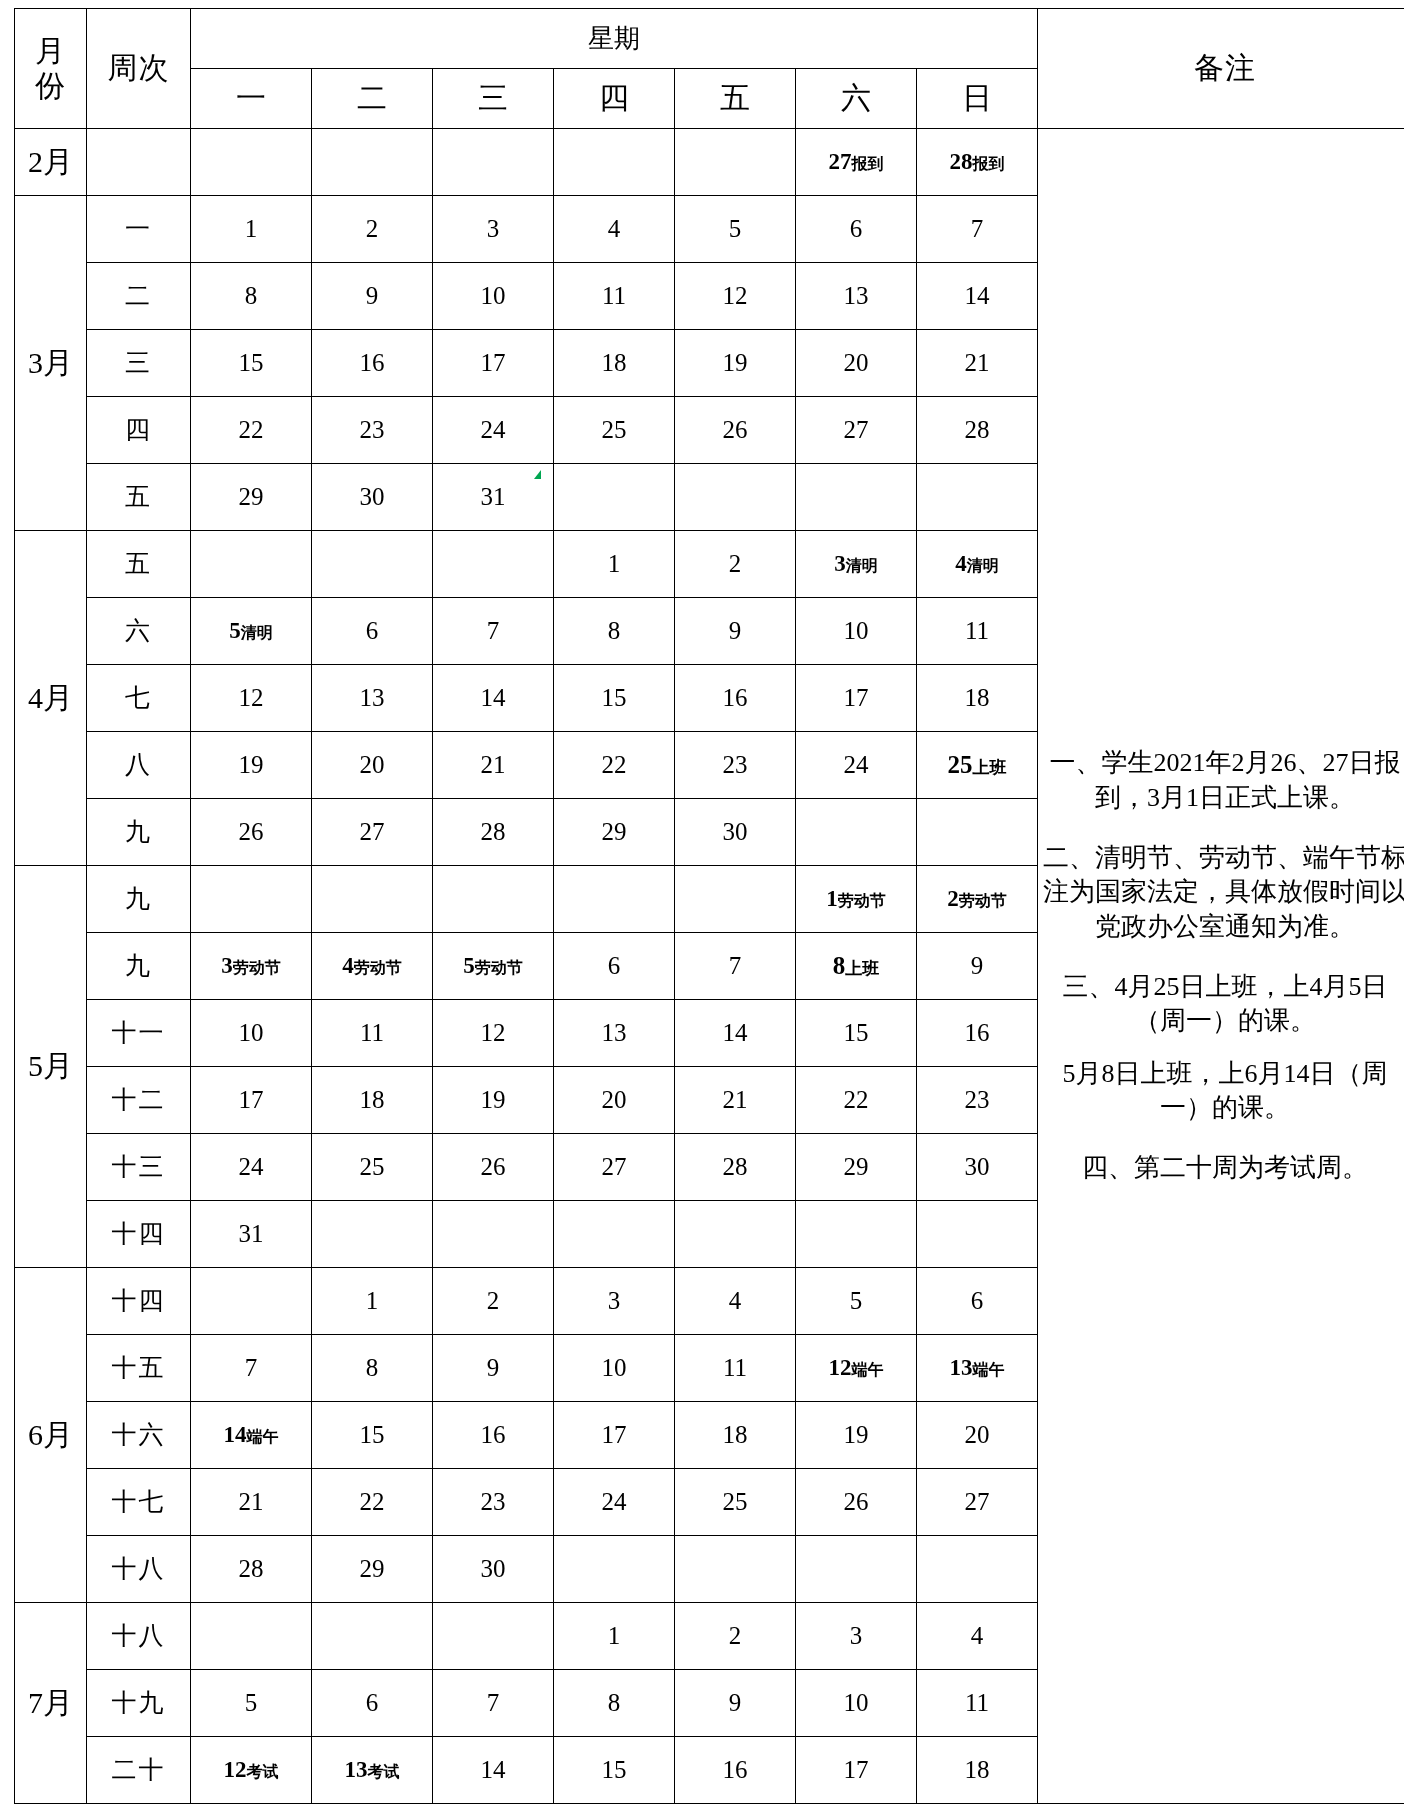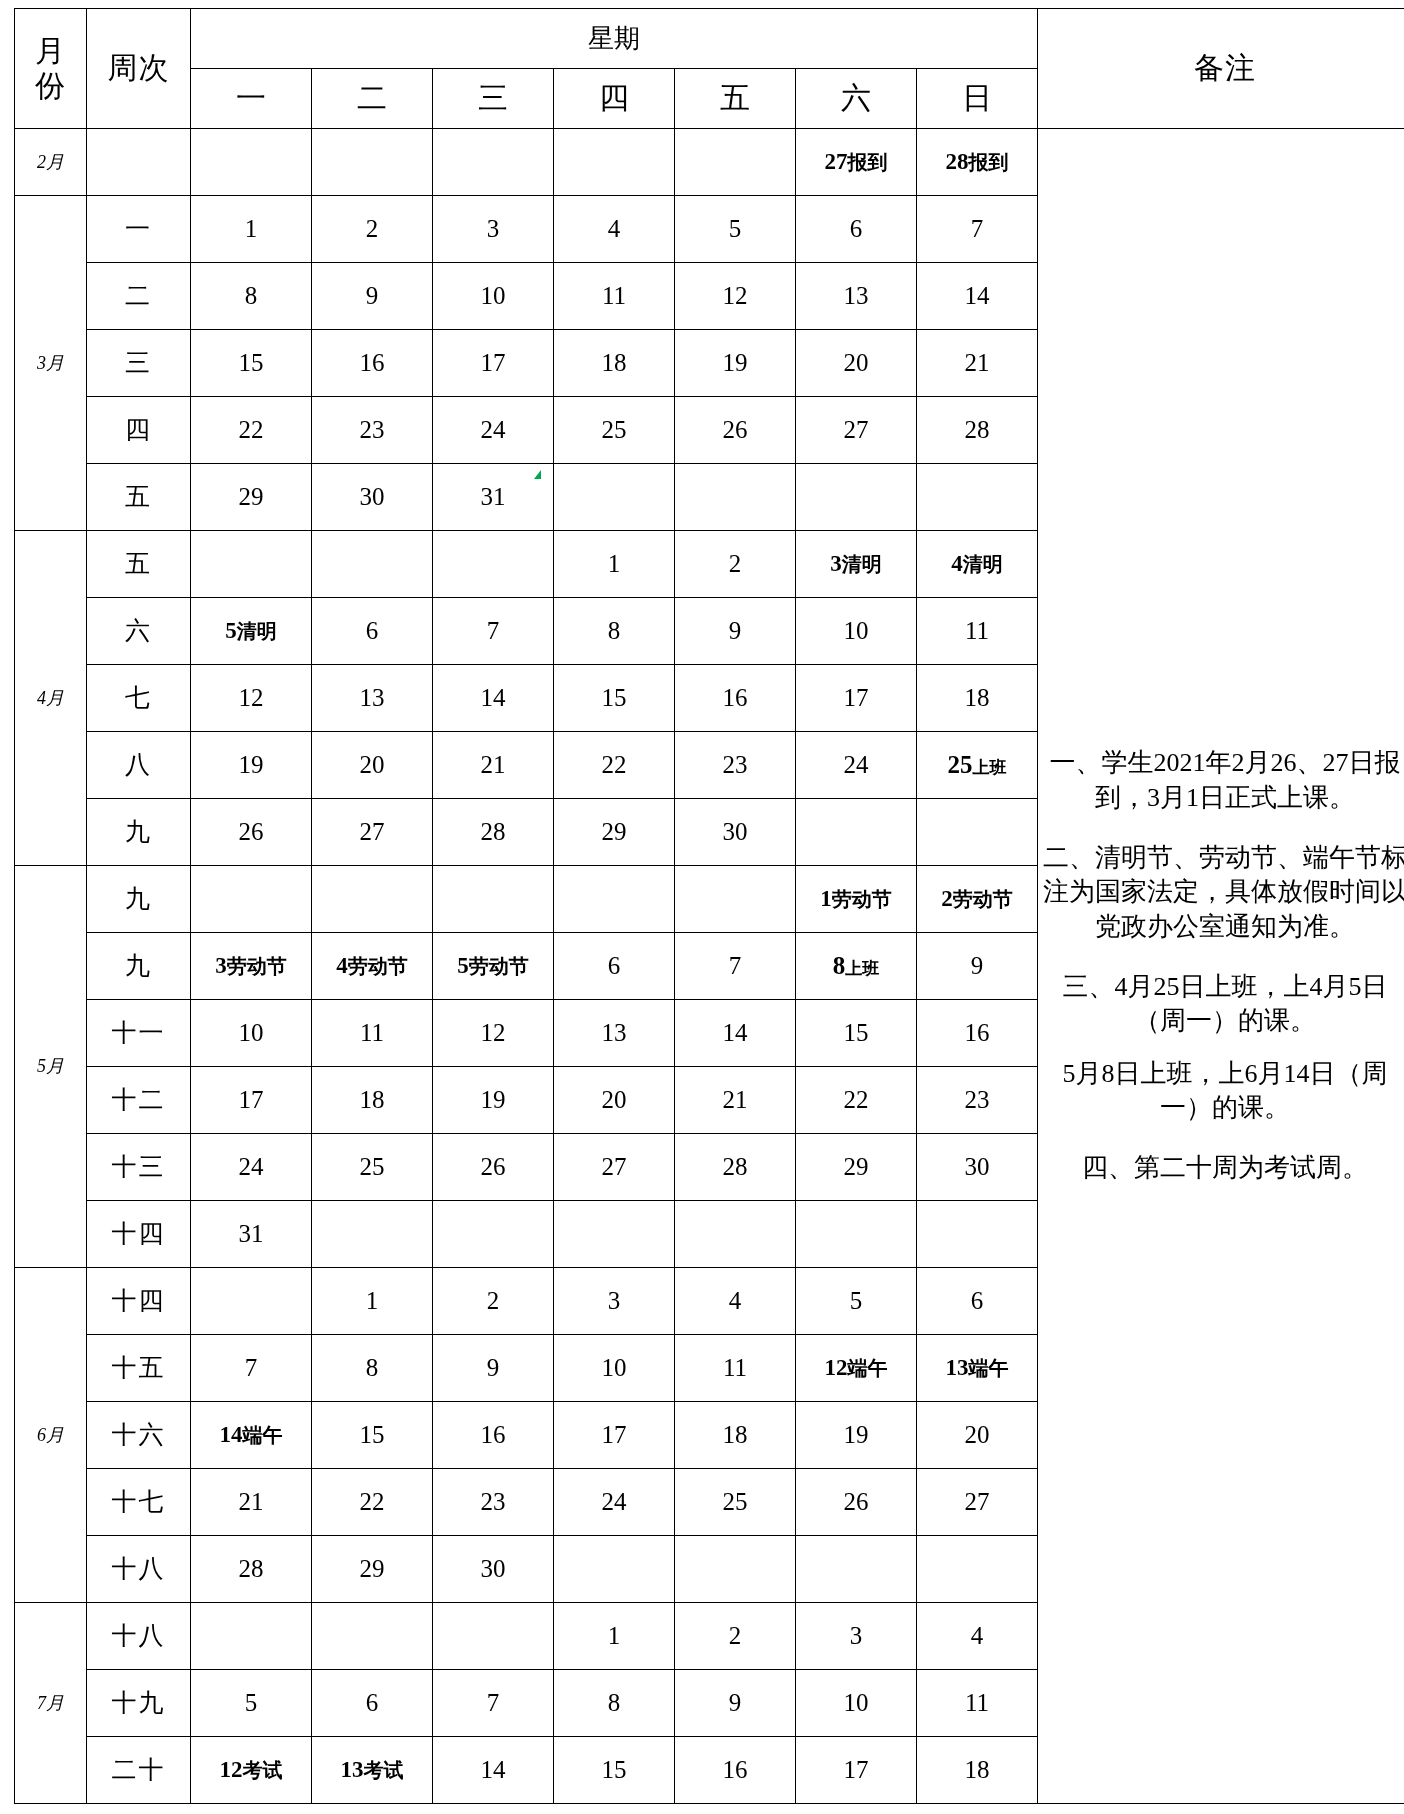--- a/index.html
+++ b/index.html
@@ -47,40 +47,39 @@
   .hd-month, .hd-week, .hd-weekdays, .hd-note {
     font-size: 30px;
     letter-spacing: 1px;
   }
   .hd-month { line-height: 1.25; }
   .hd-weekday-cell { font-size: 30px; height: 60px; }
   .hd-star { font-size: 26px; height: 60px; }
 
   
   .month-cell {
-    font-size: 18px;
+    font-size: 30px;
     font-weight: bold;
-    font-style: italic;
   }
   
   .week-cell {
     font-size: 25px;
     letter-spacing: 2px;
   }
   
   .day {
     font-size: 25px;
   }
   
   .day.tag {
     font-size: 20px;
     font-weight: bold;
   }
   .day.tag .num { font-size: 23px; }
-  .day.tag .lbl { font-size: 20px; }
+  .day.tag .lbl { font-size: 16px; }
   .day.tag.small-lbl .num { font-size: 25px; }
   .day.tag.small-lbl .lbl { font-size: 17px; }
 
   .row { height: 57px; }
 
   
   .note-cell {
     vertical-align: top;
     padding: 10px 12px 10px 12px;
     text-align: justify;

